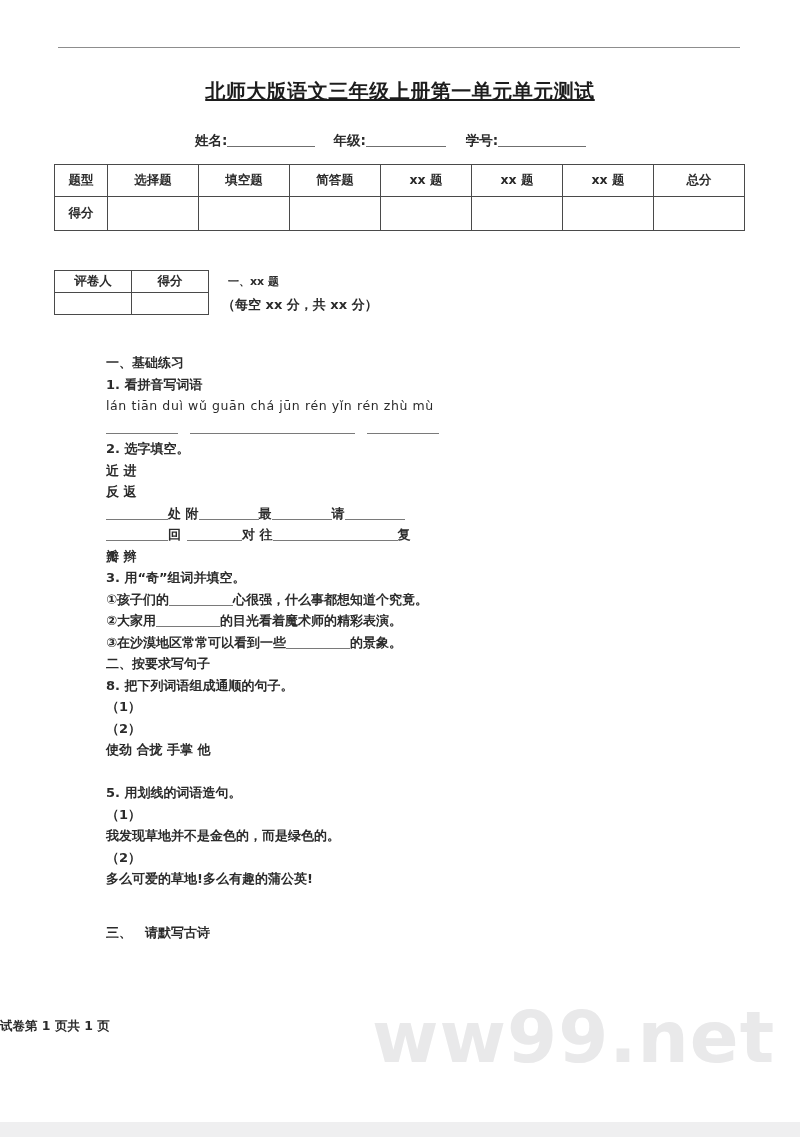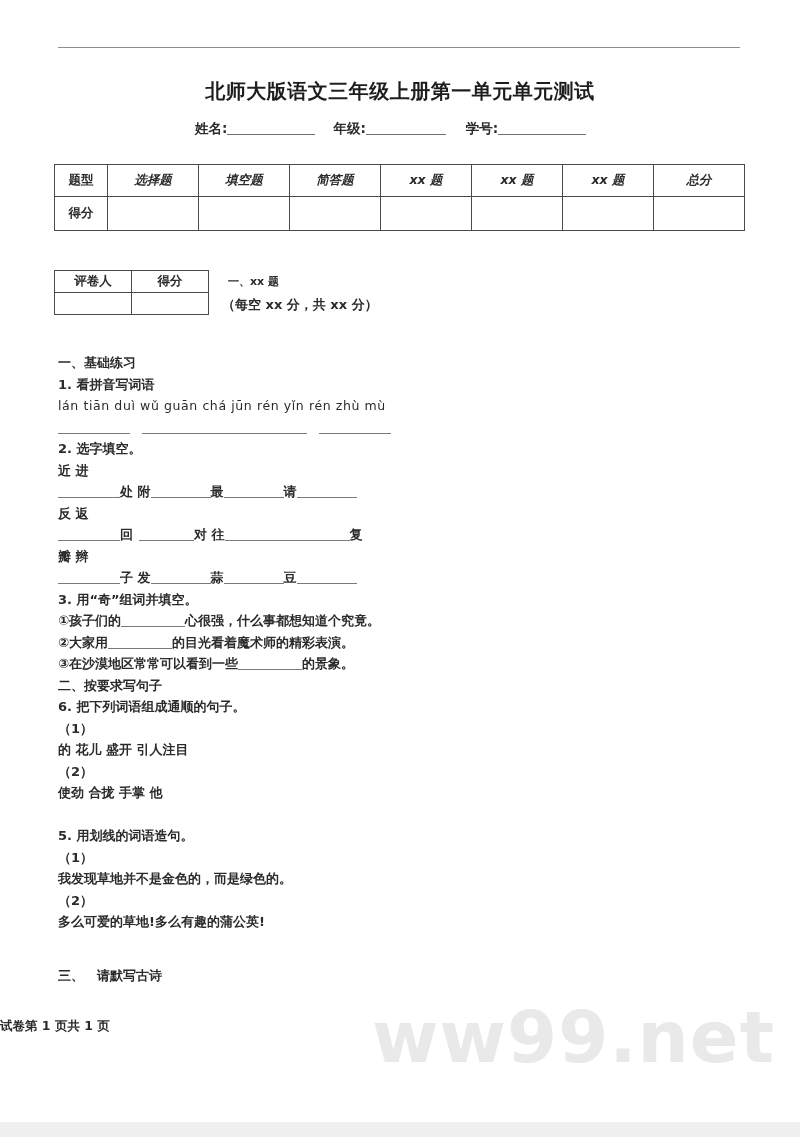--- a/index.html
+++ b/index.html
@@ -69,27 +69,28 @@
   #doc-title {
     position: absolute;
     left: 0;
     top: 78px;
     width: 800px;
     text-align: center;
     font-size: 20px;
     font-weight: bold;
     letter-spacing: 0.5px;
     color: #1d1d1d;
+    text-decoration: underline;
   }
 
   
   #identity-line {
     position: absolute;
     left: 195px;
-    top: 120px;
+    top: 132px;
     font-size: 13.5px;
     font-weight: bold;
     color: #2b2b2b;
     white-space: nowrap;
   }
   #identity-line .field {
     display: inline-block;
   }
   #identity-line .blank {
     display: inline-block;
@@ -115,21 +116,21 @@
     border: 1.3px solid #4a4a4a;
     height: 31px;
     text-align: center;
     vertical-align: middle;
     font-size: 12.5px;
     font-weight: bold;
     color: #2b2b2b;
     padding: 0;
   }
   #score-table td.first-col { width: 52px; margin-top: 46px; }
-  #score-table td.data-col  { width: 90px; font-style: italic; }
+  #score-table td.data-col  { width: 90px; }
   #score-table tr.row-scores td { height: 33px; }
 
   
   #grader-box {
     position: absolute;
     left: 54px;
     top: 270px;
     border-collapse: collapse;
     table-layout: fixed;
   }
@@ -169,20 +170,21 @@
     left: 58px;
     top: 352px;
     width: 700px;
   }
   .line {
     font-size: 13px;
     font-weight: bold;
     color: #2b2b2b;
     line-height: 21.5px;
     white-space: nowrap;
+    margin-left: 48px;
   }
   .line.pinyin {
     font-family: "DejaVu Sans", "Liberation Sans", sans-serif;
     font-weight: normal;
     font-size: 12.5px;
     letter-spacing: 0.6px;
   }
   .line.spacer { height: 21.5px; }
   .line.spacer-sm { height: 11px; }
 
@@ -278,38 +280,36 @@
     <div id="body-block">
 
       <div class="line">一、基础练习</div>
 
       <div class="line">1. 看拼音写词语</div>
       <div class="line pinyin">lán tiān duì wǔ guān chá jūn rén yǐn rén zhù mù</div>
       <div class="line"><span class="ul u-72"></span><span class="sp12"></span><span class="ul u-165"></span><span class="sp12"></span><span class="ul u-72"></span></div>
 
       <div class="line">2. 选字填空。</div>
       <div class="line">近 进</div>
+      <div class="line">反 返</div>
+
       <div class="line"><span class="ul u-62"></span><span>处 附</span><span class="ul u-60"></span><span>最</span><span class="ul u-60"></span><span>请</span><span class="ul u-60"></span></div>
-
-      <div class="line">反 返</div>
       <div class="line"><span class="ul u-62"></span><span>回</span><span class="sp6"></span><span class="ul u-55"></span><span>对 往</span><span class="ul u-125"></span><span>复</span></div>
 
       <div class="line">瓣 辫</div>
-      <div class="line"><span class="ul u-62"></span><span>子 发</span><span class="ul u-60"></span><span>蒜</span><span class="ul u-60"></span><span>豆</span><span class="ul u-60"></span></div>
 
       <div class="line">3. 用“奇”组词并填空。</div>
       <div class="line"><span>①孩子们的</span><span class="ul u-64"></span><span>心很强，什么事都想知道个究竟。</span></div>
       <div class="line"><span>②大家用</span><span class="ul u-64"></span><span>的目光看着魔术师的精彩表演。</span></div>
       <div class="line"><span>③在沙漠地区常常可以看到一些</span><span class="ul u-64"></span><span>的景象。</span></div>
 
       <div class="line">二、按要求写句子</div>
 
-      <div class="line">6. 把下列词语组成通顺的句子。</div>
+      <div class="line">8. 把下列词语组成通顺的句子。</div>
       <div class="line">（1）</div>
-      <div class="line">的 花儿 盛开 引人注目</div>
       <div class="line">（2）</div>
       <div class="line">使劲 合拢 手掌 他</div>
 
       <div class="line spacer"></div>
 
       <div class="line">5. 用划线的词语造句。</div>
       <div class="line">（1）</div>
       <div class="line">我发现草地并不是金色的，而是绿色的。</div>
       <div class="line">（2）</div>
       <div class="line">多么可爱的草地!多么有趣的蒲公英!</div>

